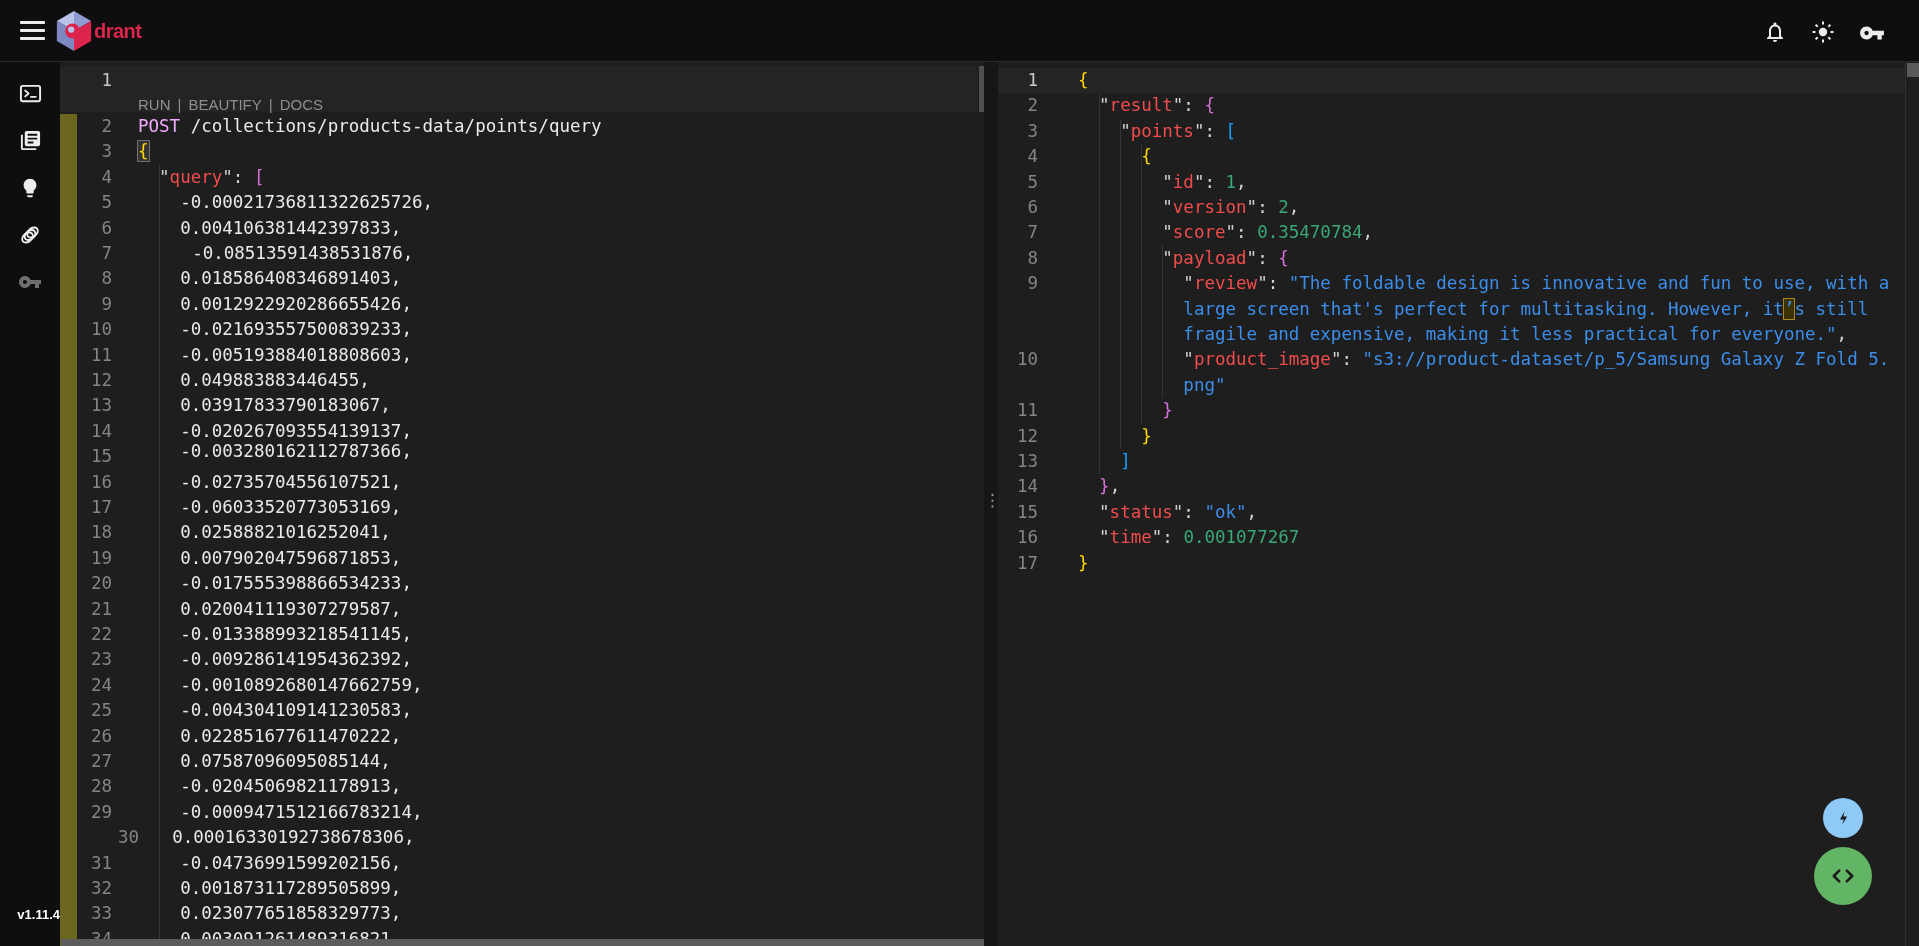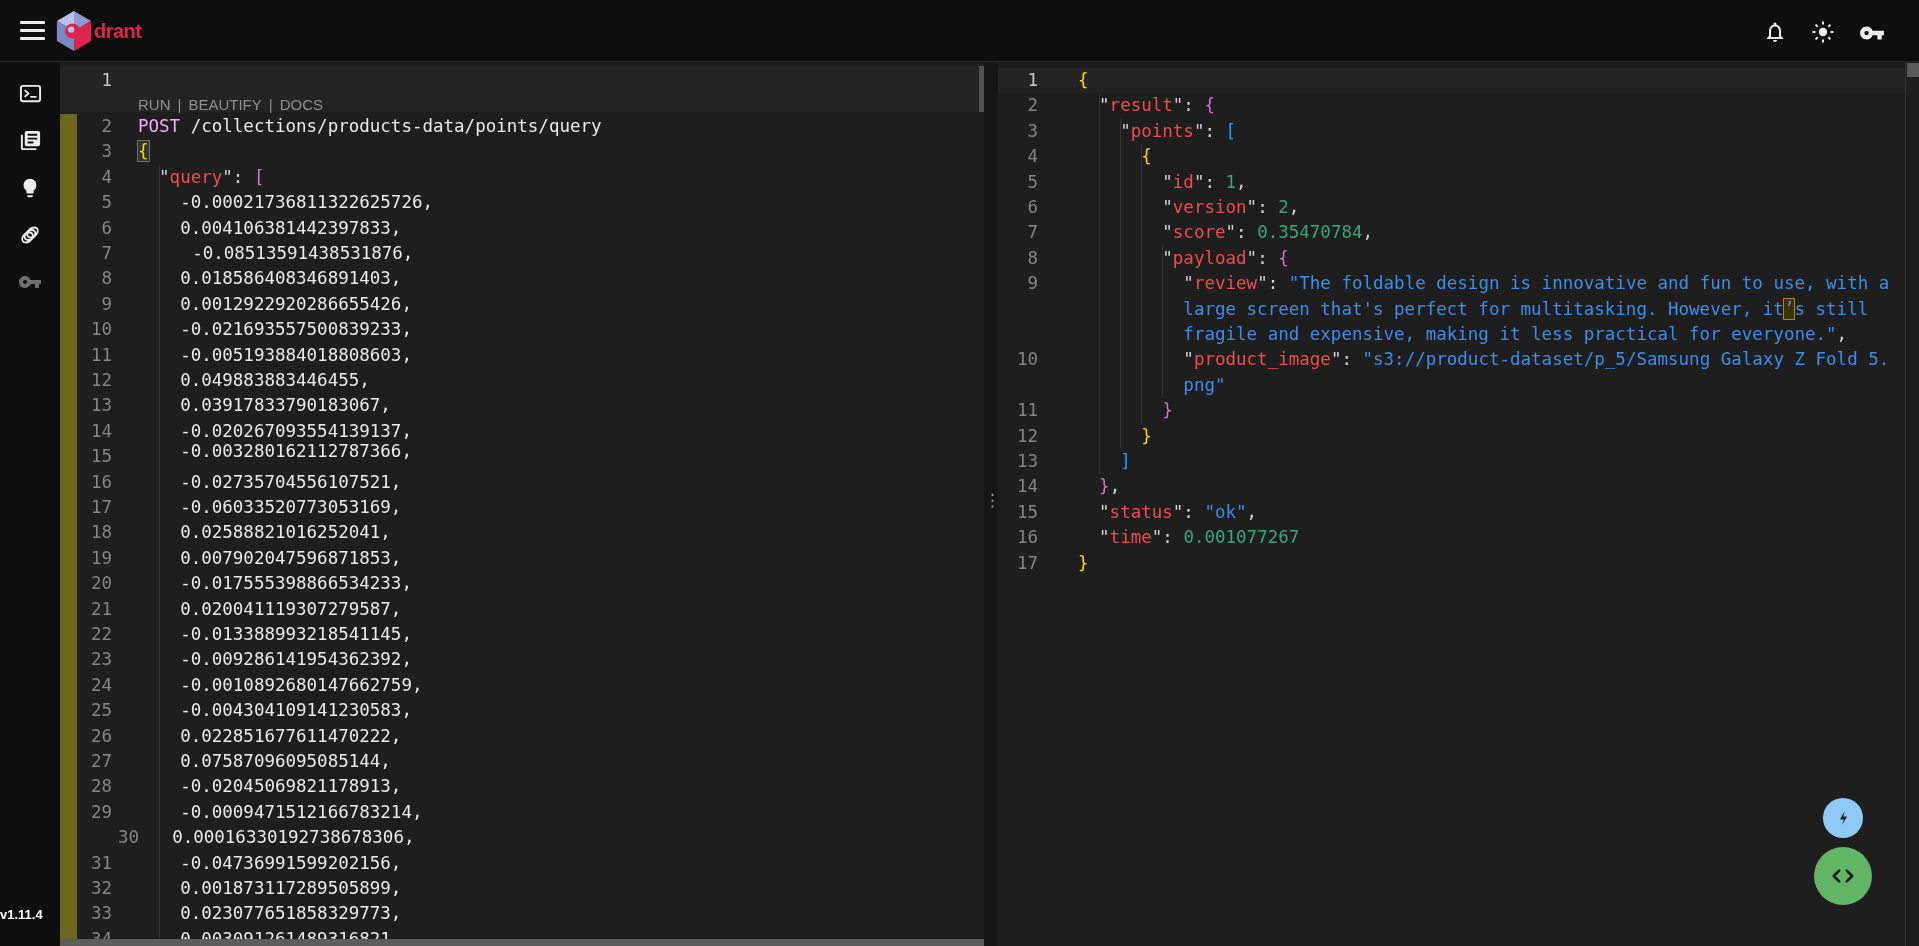--- a/index.html
+++ b/index.html
@@ -14,21 +14,21 @@
   .hamburger div{position:absolute;left:0;width:25px;height:3px;background:#ededed;border-radius:1px;}
   .logo{position:absolute;left:56px;top:11px;height:40px;display:flex;align-items:center;}
   .logo-text{font-family:"Liberation Sans",sans-serif;font-weight:bold;font-size:20px;
              color:#dc244c;letter-spacing:-0.5px;margin-left:2px;}
   .tb-icon{position:absolute;top:20px;width:24px;height:24px;cursor:pointer;}
 
   
   .sidebar{position:absolute;left:0;top:62px;width:60px;height:884px;background:#0e0e0e;z-index:25;}
   .sb-btn{position:absolute;left:0;width:60px;height:44px;display:flex;align-items:center;
           justify-content:center;cursor:pointer;}
-  .version{position:absolute;left:0;bottom:24px;width:60px;text-align:left;color:#ffffff;
+  .version{position:absolute;left:0;bottom:24px;width:60px;text-align:right;color:#ffffff;
            font-family:"Liberation Sans",sans-serif;font-weight:bold;font-size:13px;}
 
   
   .crow{position:absolute;white-space:pre;font-size:17.5px;line-height:25.4px;height:25.4px;color:#d4d4d4;}
   .lnum{position:absolute;text-align:right;color:#858585;font-size:17.5px;line-height:25.4px;height:25.4px;}
   .lnum.cur{color:#c6c6c6;}
   .tk-kw{color:#f0abfc}
   .tk-white{color:#eaeaea}
   .tk-punc{color:#d4d4d4}
   .tk-key{color:#f14c4c}

